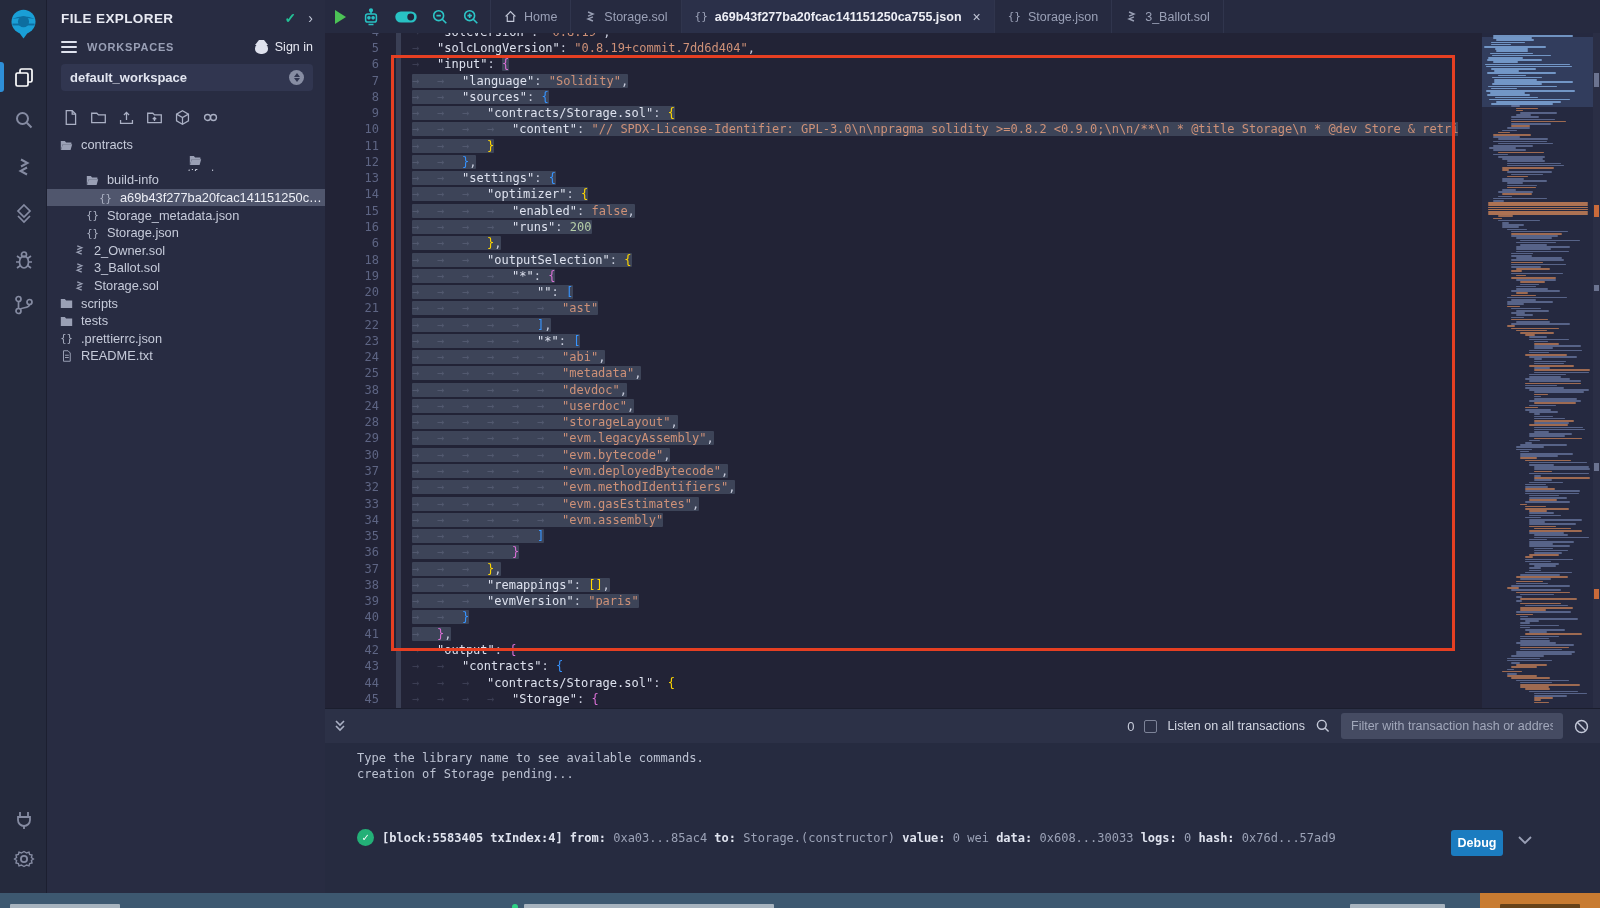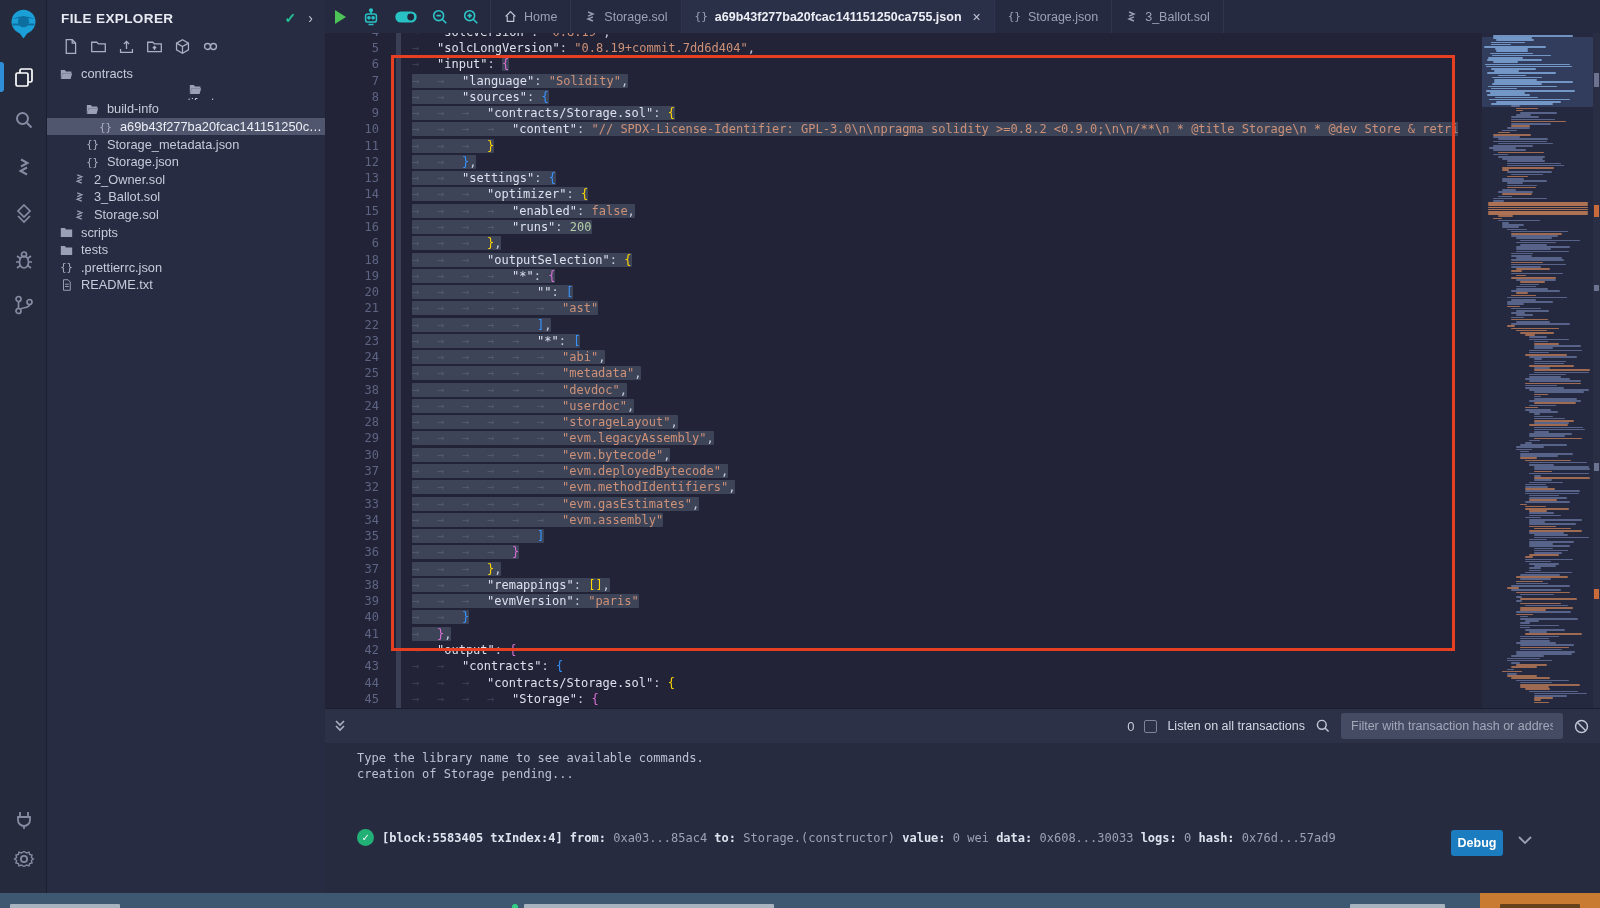--- a/index.html
+++ b/index.html
@@ -168,20 +168,36 @@
           <path d="M19.4 13.5l2-1.5-2-1.5.6-2.4-2.4-.6-.6-2.4L14.6 6 12 4.5 9.4 6 7 5.1l-.6 2.4-2.4.6.6 2.4-2 1.5 2 1.5-.6 2.4 2.4.6.6 2.4L9.4 18l2.6 1.5 2.6-1.5 2.4.9.6-2.4 2.4-.6z" fill="none" stroke="currentColor" stroke-width="1.4"></path>
         </svg>
     </span>
   </div>
 
   <div class="panel">
     <div class="panel-header">
       <span class="panel-title">FILE EXPLORER</span>
       <span class="hdr-check">✓</span>
       <span class="hdr-chev">›</span>
+    </div>
+    <div class="ws-row">
+      <span class="burger">
+          <div></div>
+          <div></div>
+          <div></div>
+        </span>
+      <span class="ws-label">WORKSPACES</span>
+      <span class="signin">
+        <span class="gh-ic"></span>
+        <span>Sign in</span>
+      </span>
+    </div>
+    <div class="ws-select">
+      <span class="ws-name">default_workspace</span>
+      <span class="sel-circ"></span>
     </div>
     <div class="ftools">
       <svg viewBox="0 0 20 20" fill="none" stroke="currentColor" stroke-width="1.5">
           <path d="M5 2h7l4 4v12H5z"></path>
           <path d="M12 2v4h4"></path>
         </svg>
       <svg viewBox="0 0 20 20" fill="none" stroke="currentColor" stroke-width="1.5">
           <path d="M2 5h6l2 2h8v9H2z"></path>
         </svg>
       <svg viewBox="0 0 20 20" fill="none" stroke="currentColor" stroke-width="1.5">

